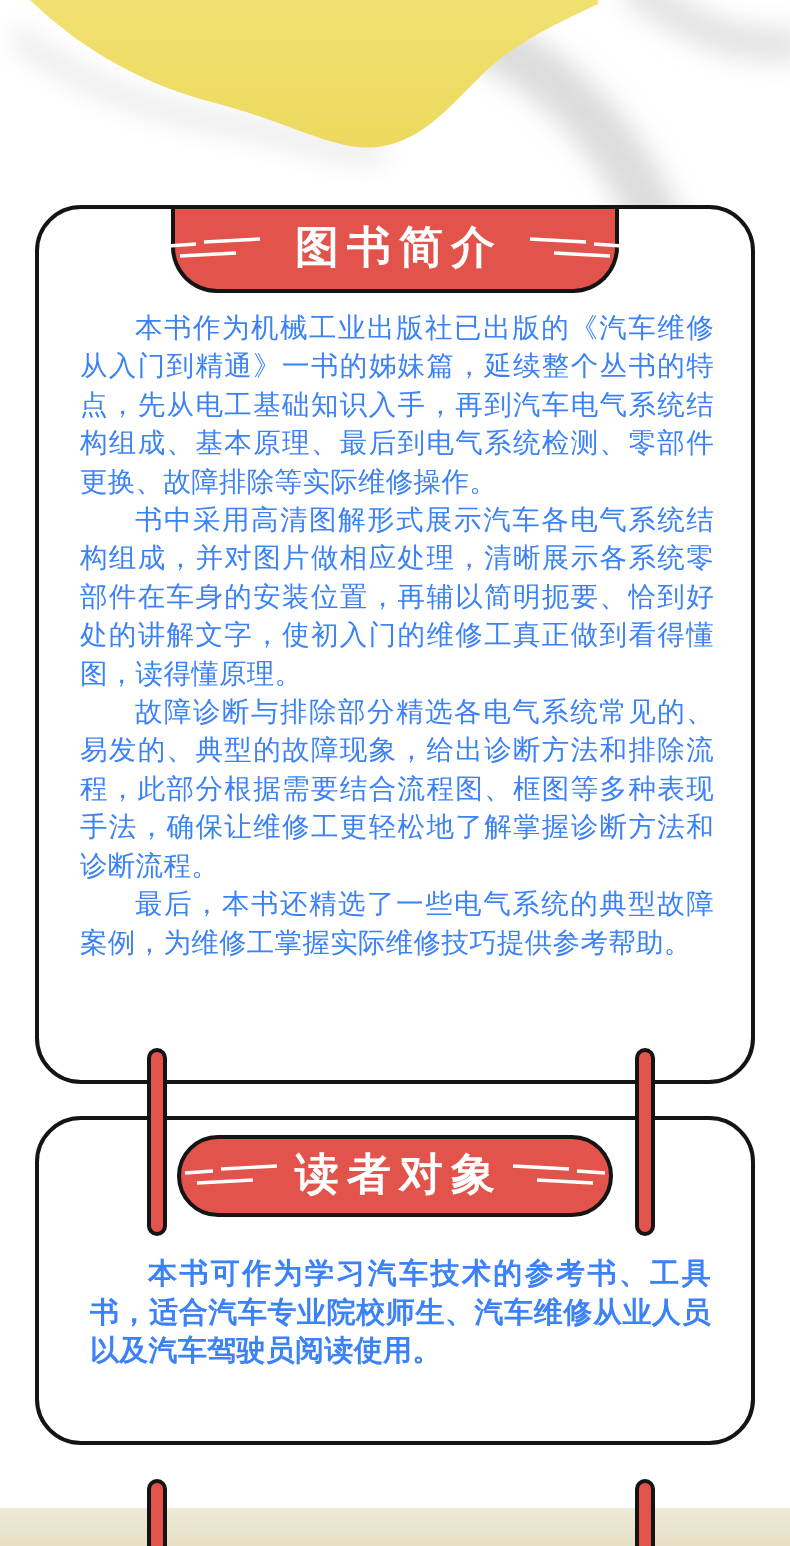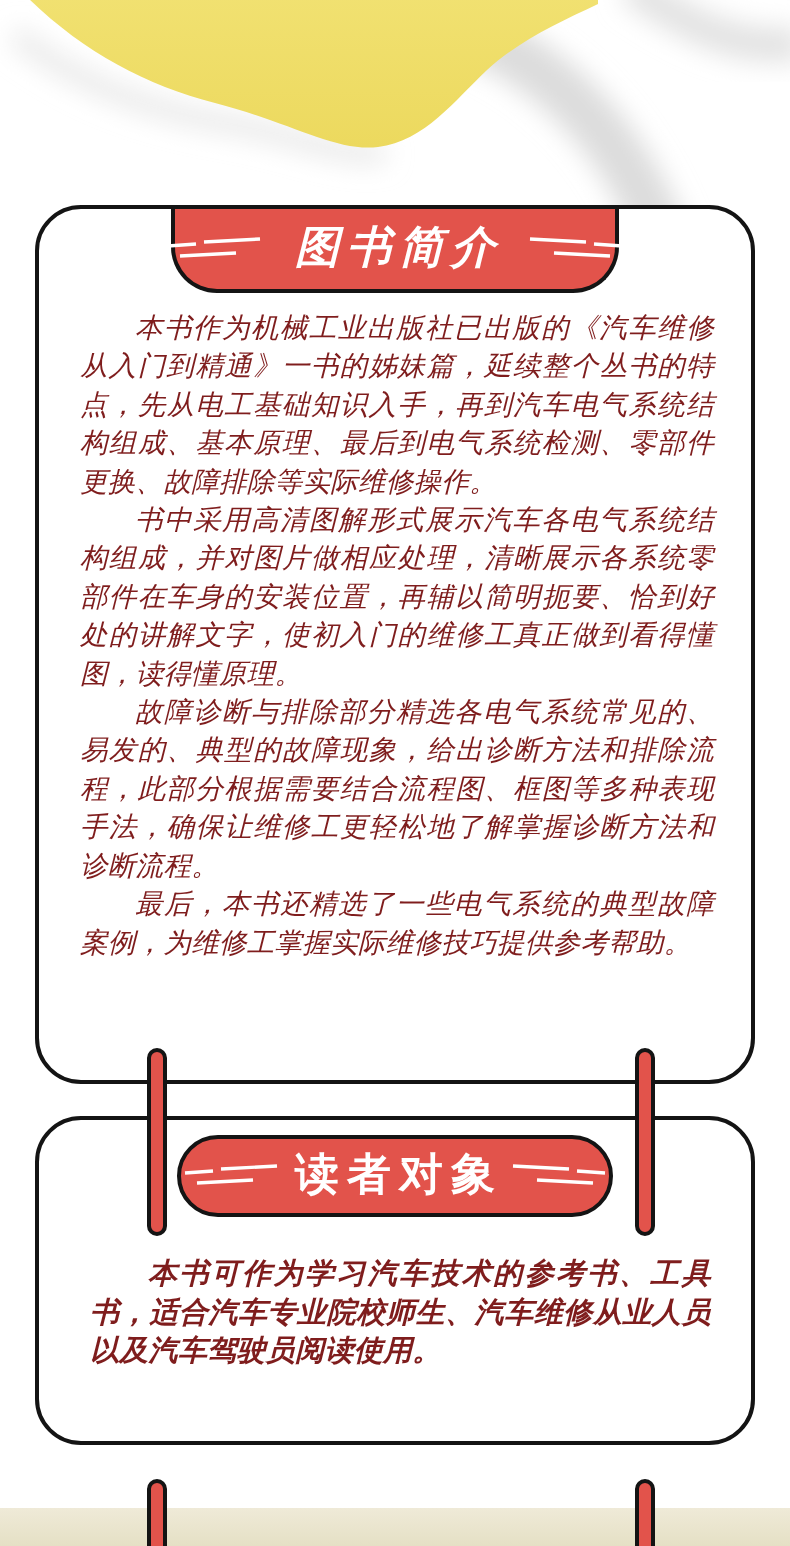--- a/index.html
+++ b/index.html
@@ -16,34 +16,34 @@
   .card{
     position:absolute;left:35px;width:712px;background:#ffffff;
     border:4px solid #141414;border-radius:46px;z-index:1;
   }
   .card-intro{top:205px;height:871px;}
   .card-audience{top:1116px;height:321px;}
   .header-tab{
     position:absolute;left:132px;top:0;width:440px;height:80px;
     background:#E2534B;border:4px solid #141414;border-top:none;
     border-radius:0 0 46px 46px;
-    display:flex;align-items:center;justify-content:center;gap:33px;font-style:italic;
+    display:flex;align-items:center;justify-content:center;gap:33px;
   }
   .header-pill{
     position:absolute;left:138px;top:15px;width:428px;height:74px;
     background:#E2534B;border:4px solid #141414;border-radius:41px;
     display:flex;align-items:center;justify-content:center;gap:16px;
   }
   .header-title{
     color:#ffffff;font-size:44px;letter-spacing:8px;margin-right:-8px;
     white-space:nowrap;line-height:1;padding-bottom:4px;
   }
   .ornament{flex:0 0 auto;}
   .ornament.right{transform:scaleX(-1);}
-  .body-text{position:absolute;color:#7f1d1d;font-style:italic;}
+  .body-text{position:absolute;color:#3b82f6;}
   .intro-text{left:41px;top:100px;width:634px;}
   .intro-text p{
     margin:0;font-size:27.5px;line-height:38.4px;text-align:justify;
     text-indent:2em;letter-spacing:0.3px;
   }
   .audience-text{left:39px;top:122px;width:645px;}
   .audience-text p{
     margin:12px;font-size:29px;line-height:38.6px;text-align:justify;
     text-indent:2em;font-weight:bold;letter-spacing:0.3px;
   }

